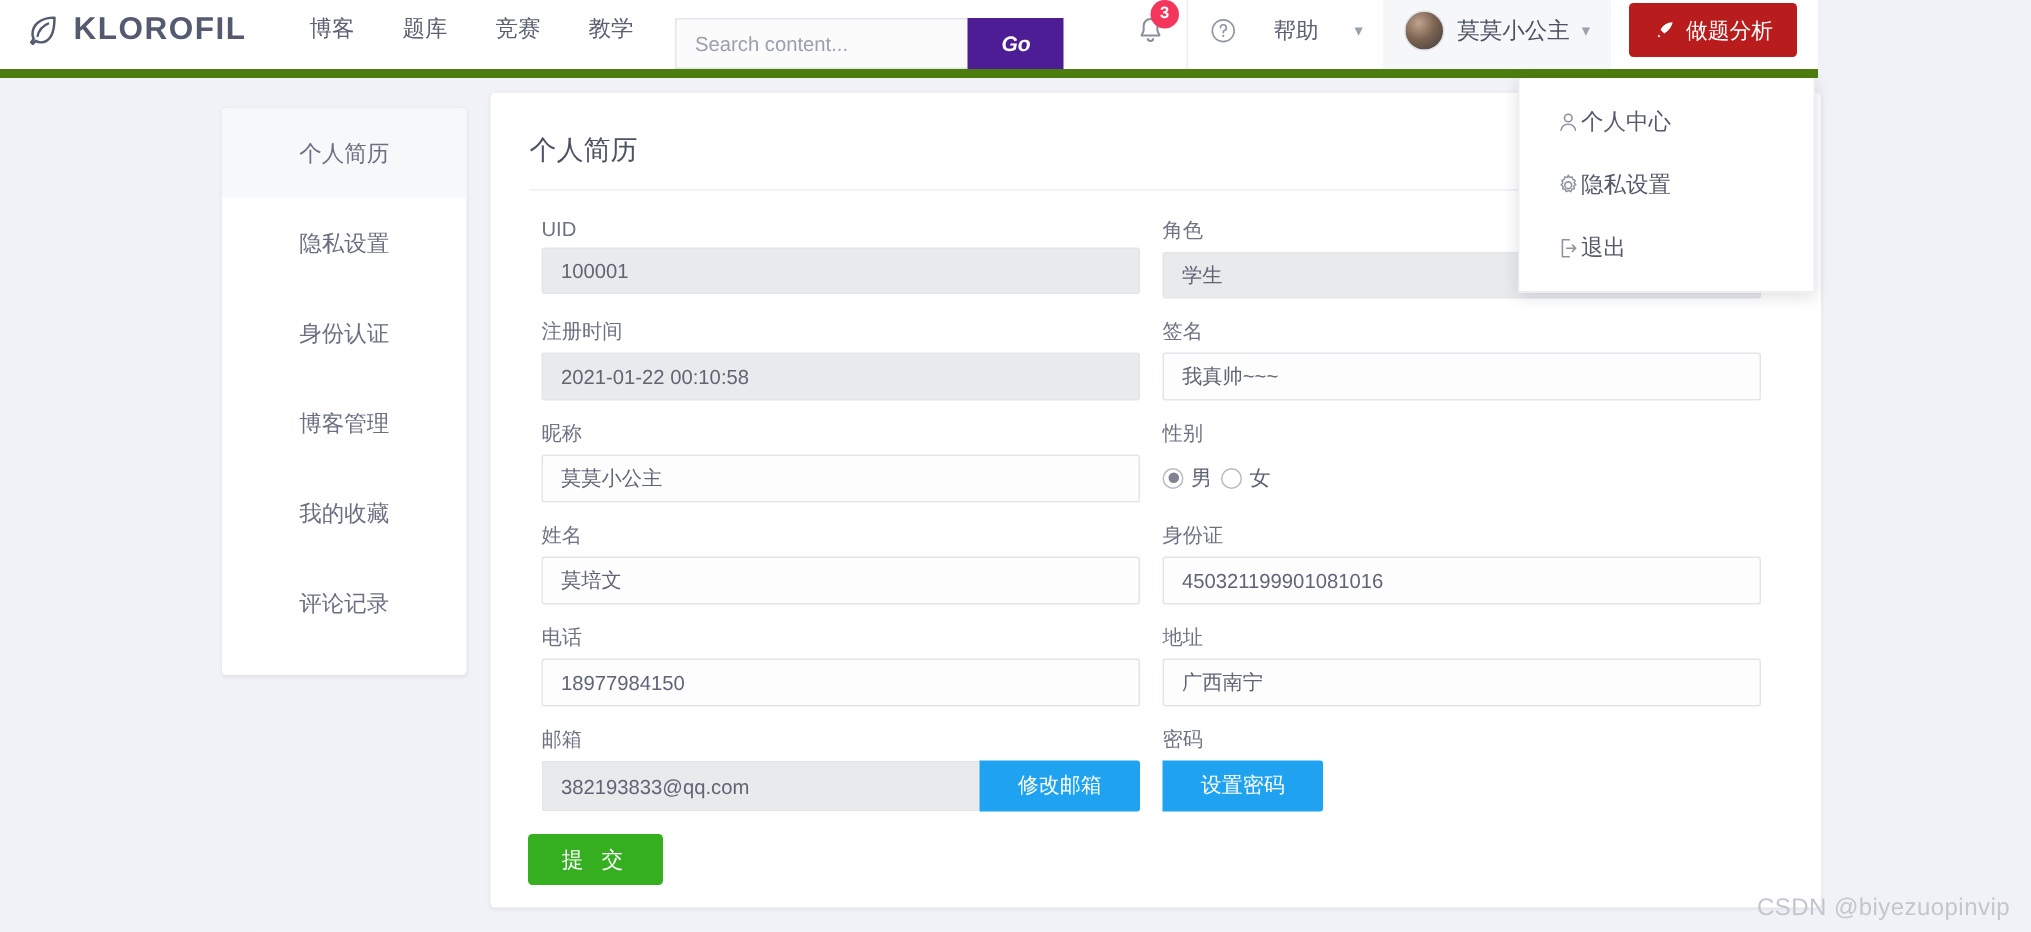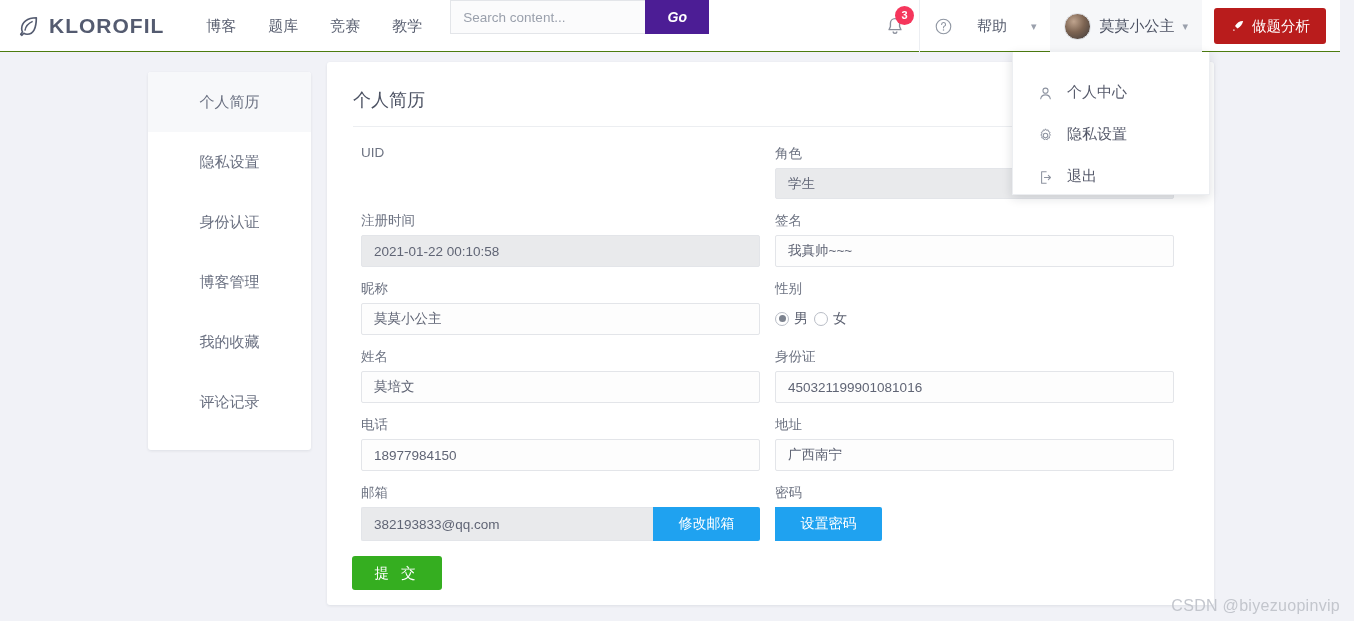--- a/index.html
+++ b/index.html
@@ -7,24 +7,24 @@
     margin: 0; padding: 0;
     width: 1354px; height: 621px;
     background: #f1f2f7;
     font-family: "Liberation Sans", "DejaVu Sans", sans-serif;
     overflow: hidden;
   }
 
   
   .topbar {
     position: absolute; top: 0; left: 0;
-    width: 1340px; height: 52px;
+    width: 1212px; height: 52px;
     background: #ffffff;
-    border-bottom: 1px solid #4d7c0f;
-    display: flex; align-items: flex-start;
+    border-bottom: 6px solid #4d7c0f;
+    display: flex; align-items: flex-end;
   }
   .brand {
     display: flex; align-items: center;
     padding-left: 18px; padding-right: 10px;
     height: 52px;
   }
   .brand-leaf { width: 22px; height: 22px; margin-right: 9px; display:block; }
   .brand-text {
     font-size: 21px; letter-spacing: 1.0px;
     color: #545b70; font-weight: 700;
@@ -99,21 +99,21 @@
 
   
   .user-menu {
     position: absolute; top: 52px; left: 1012px;
     width: 198px; background: #fff;
     box-shadow: 0 3px 10px rgba(20,25,40,.14);
     border: 1px solid #eceef1; border-top: none;
     padding: 8px 0; z-index: 50;
   }
   .menu-item {
-    height: 42px; display: flex; align-items: flex-end; gap: 13px;
+    height: 42px; display: flex; align-items: center; 
     padding: 0 24px; font-size: 15px; color: #55596a; cursor: pointer;
   }
   .menu-ico { width: 17px; height: 17px; display:block; flex:none; }
 
   
   .sidecard {
     position: absolute; left: 148px; top: 72px;
     width: 163px; height: 378px;
     background: #fff; border-radius: 3px;
     box-shadow: 0 1px 3px rgba(30,40,60,.09);
@@ -293,20 +293,21 @@
 
 <div class="maincard">
 
   <div class="card-title">个人简历</div>
   <div class="card-divider"></div>
 
   <div class="form-grid">
 
     <div class="field">
       <span class="flabel">UID</span>
+      <div class="fbox readonly">100001</div>
     </div>
     <div class="field">
       <span class="flabel">角色</span>
       <div class="fbox readonly">学生</div>
     </div>
 
     <div class="field">
       <span class="flabel">注册时间</span>
       <div class="fbox readonly tall">2021-01-22 00:10:58</div>
     </div>

